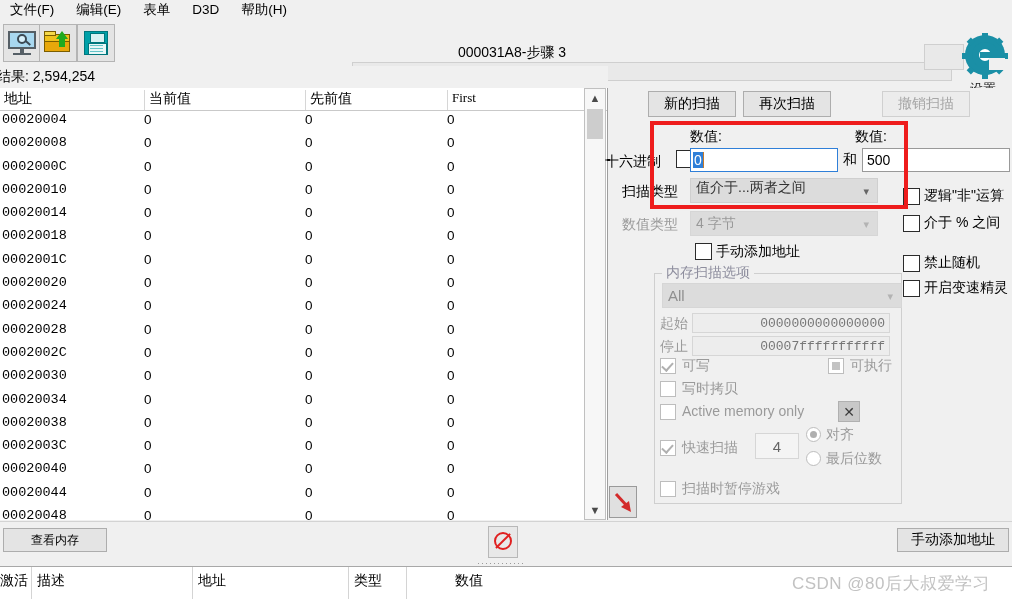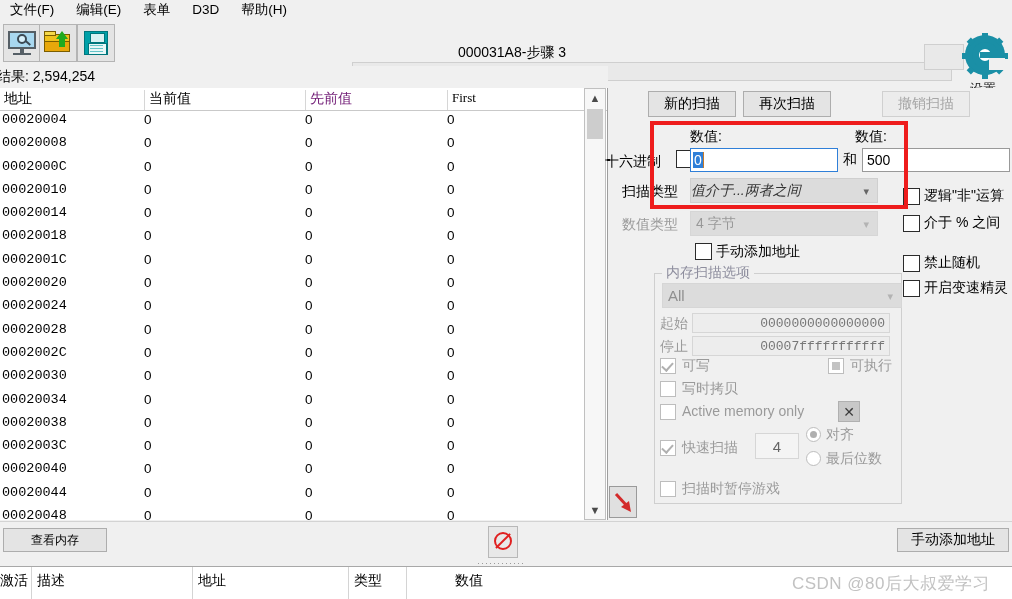--- a/index.html
+++ b/index.html
@@ -139,21 +139,21 @@
     background: #ffffff; border-bottom: 1px solid #c9c9c9;
   }
   .col-head {
     position: absolute; top: 2px; height: 20px;
     font-size: 14px; color: #000; padding-left: 4px;
     box-sizing: border-box;
     border-left: 1px solid #d6d6d6;
   }
   .col-head:first-child { border-left: none; }
   .col-head.mono { font-family: Liberation Serif, serif; font-size: 13px; }
-  .col-head.green { color: #701a75; }
+  .col-head.green { color: #000000; }
 
   .rowlist { position: absolute; left: 0; top: 22px; width: 590px; }
   .row { position: relative; height: 23.3px; }
   .cell {
     position: absolute; top: 2px;
     font-family: "Liberation Mono","DejaVu Sans Mono", monospace;
     font-size: 13.5px; color: #000; white-space: nowrap;
   }
   .c-addr { left: 2px; }
   .c-cur  { left: 144px; font-family:"Liberation Sans",sans-serif; }
@@ -225,22 +225,22 @@
     position: absolute; left: 252px; top: 60px; width: 148px; height: 24px;
     background: #fff; border: 1px solid #999; box-sizing: border-box;
     display: flex; align-items: center; padding-left: 4px;
     font-size: 14px; color: #000;
   }
 
   #lbl-scantype { left: 12px; top: 95px; }
   #sel-scantype {
     position: absolute; left: 80px; top: 90px; width: 188px; height: 25px;
     background: #dcdcdc; border: 1px solid #cfcfcf; box-sizing: border-box;
-    display: flex; align-items: center; 
-    font-size: 14px; color: #333; font-style: italic;
+    display: flex; padding-left: 5px;
+    font-size: 14px; color: #333;
   }
   #lbl-valuetype { left: 12px; top: 128px; }
   #sel-valuetype {
     position: absolute; left: 80px; top: 123px; width: 188px; height: 25px;
     background: #dcdcdc; border: 1px solid #d6d6d6; box-sizing: border-box;
     display: flex; align-items: center; padding-left: 5px;
     font-size: 14px; color: #989898;
   }
   .chev {
     position: absolute; right: 8px; top: 50%; transform: translateY(-50%);

